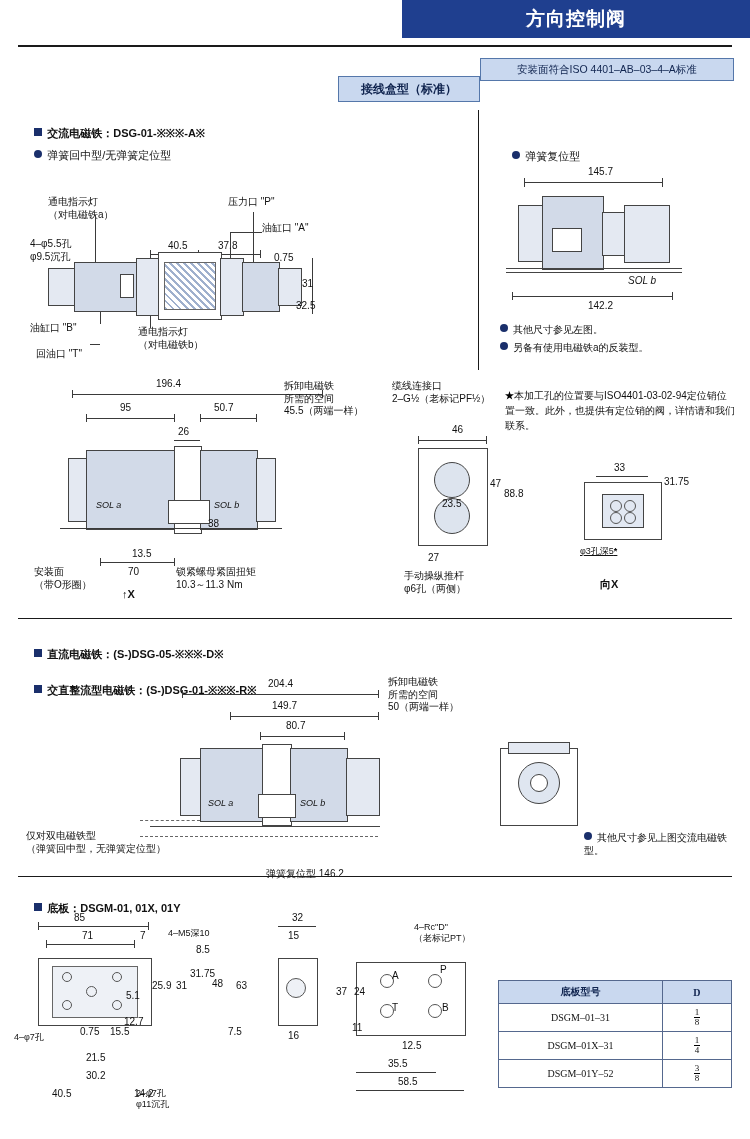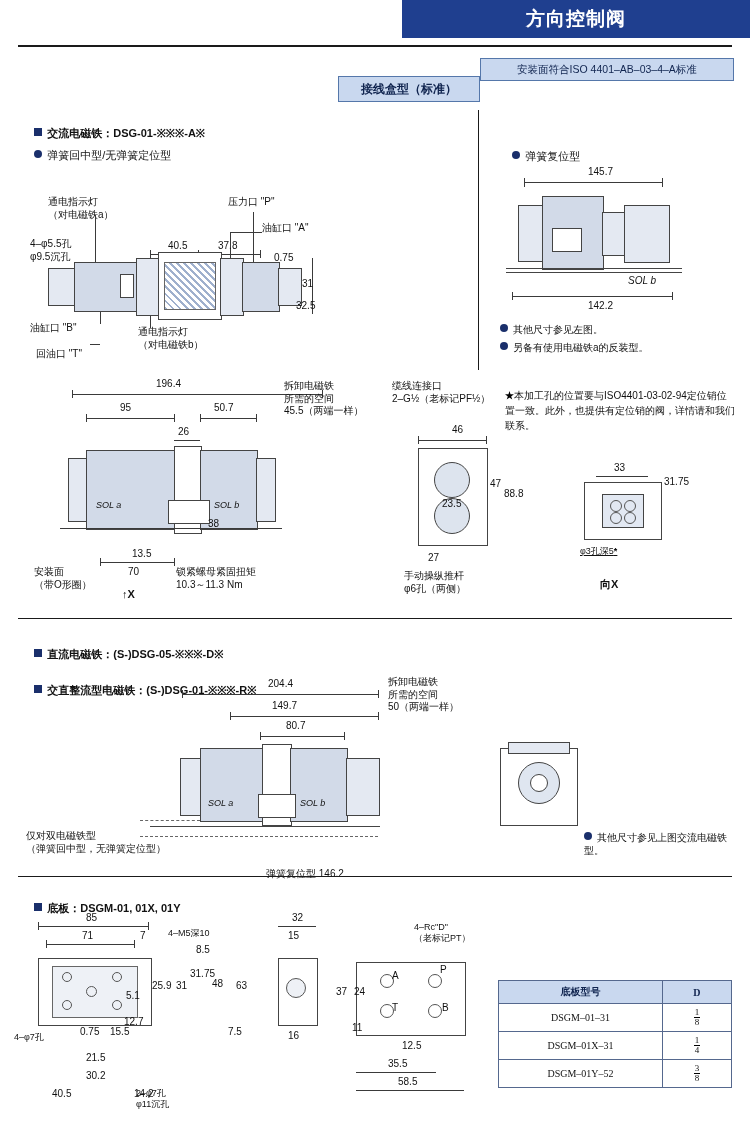--- a/index.html
+++ b/index.html
@@ -310,21 +310,21 @@
   <div class="t" style="top:832px;left:584px;width:150px;font-size:10px;white-space:normal;">
     <span class="dot"></span><span>其他尺寸参见上图交流电磁铁型。</span>
   </div>
 
   <div class="divider" style="top:876px;left:18px;width:714px;"></div>
 
   <div class="t lg" style="top:888px;left:22px;">
     <span class="sq"></span><span>底板：DSGM-01, 01X, 01Y</span>
   </div>
 
-  <div class="dim" style="top:912px;left:86px;">85</div>
+  <div class="dim" style="top:912px;left:74px;">85</div>
   <div class="lineH" style="top:926px;left:38px;width:110px;"></div>
   <div class="lineV" style="top:922px;left:38px;height:8px;"></div>
   <div class="lineV" style="top:922px;left:148px;height:8px;"></div>
 
   <div class="dim" style="top:930px;left:82px;">71</div>
   <div class="dim" style="top:930px;left:140px;">7</div>
   <div class="lineH" style="top:944px;left:46px;width:88px;"></div>
   <div class="lineV" style="top:940px;left:46px;height:8px;"></div>
   <div class="lineV" style="top:940px;left:134px;height:8px;"></div>
 

